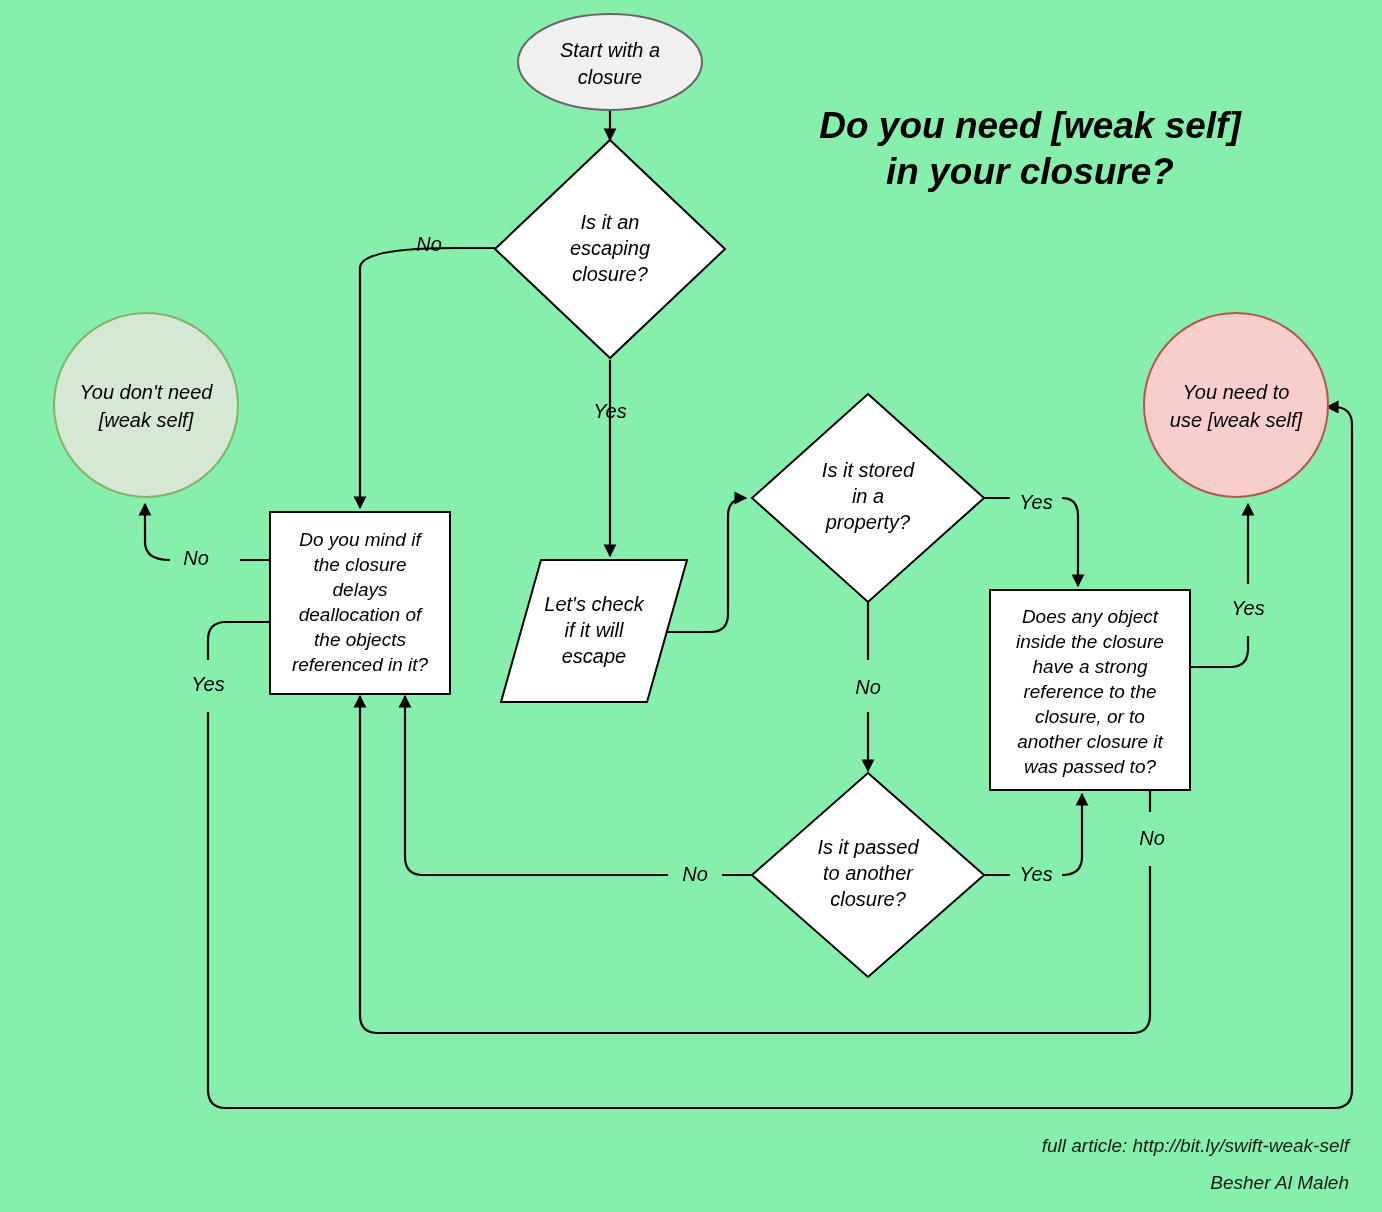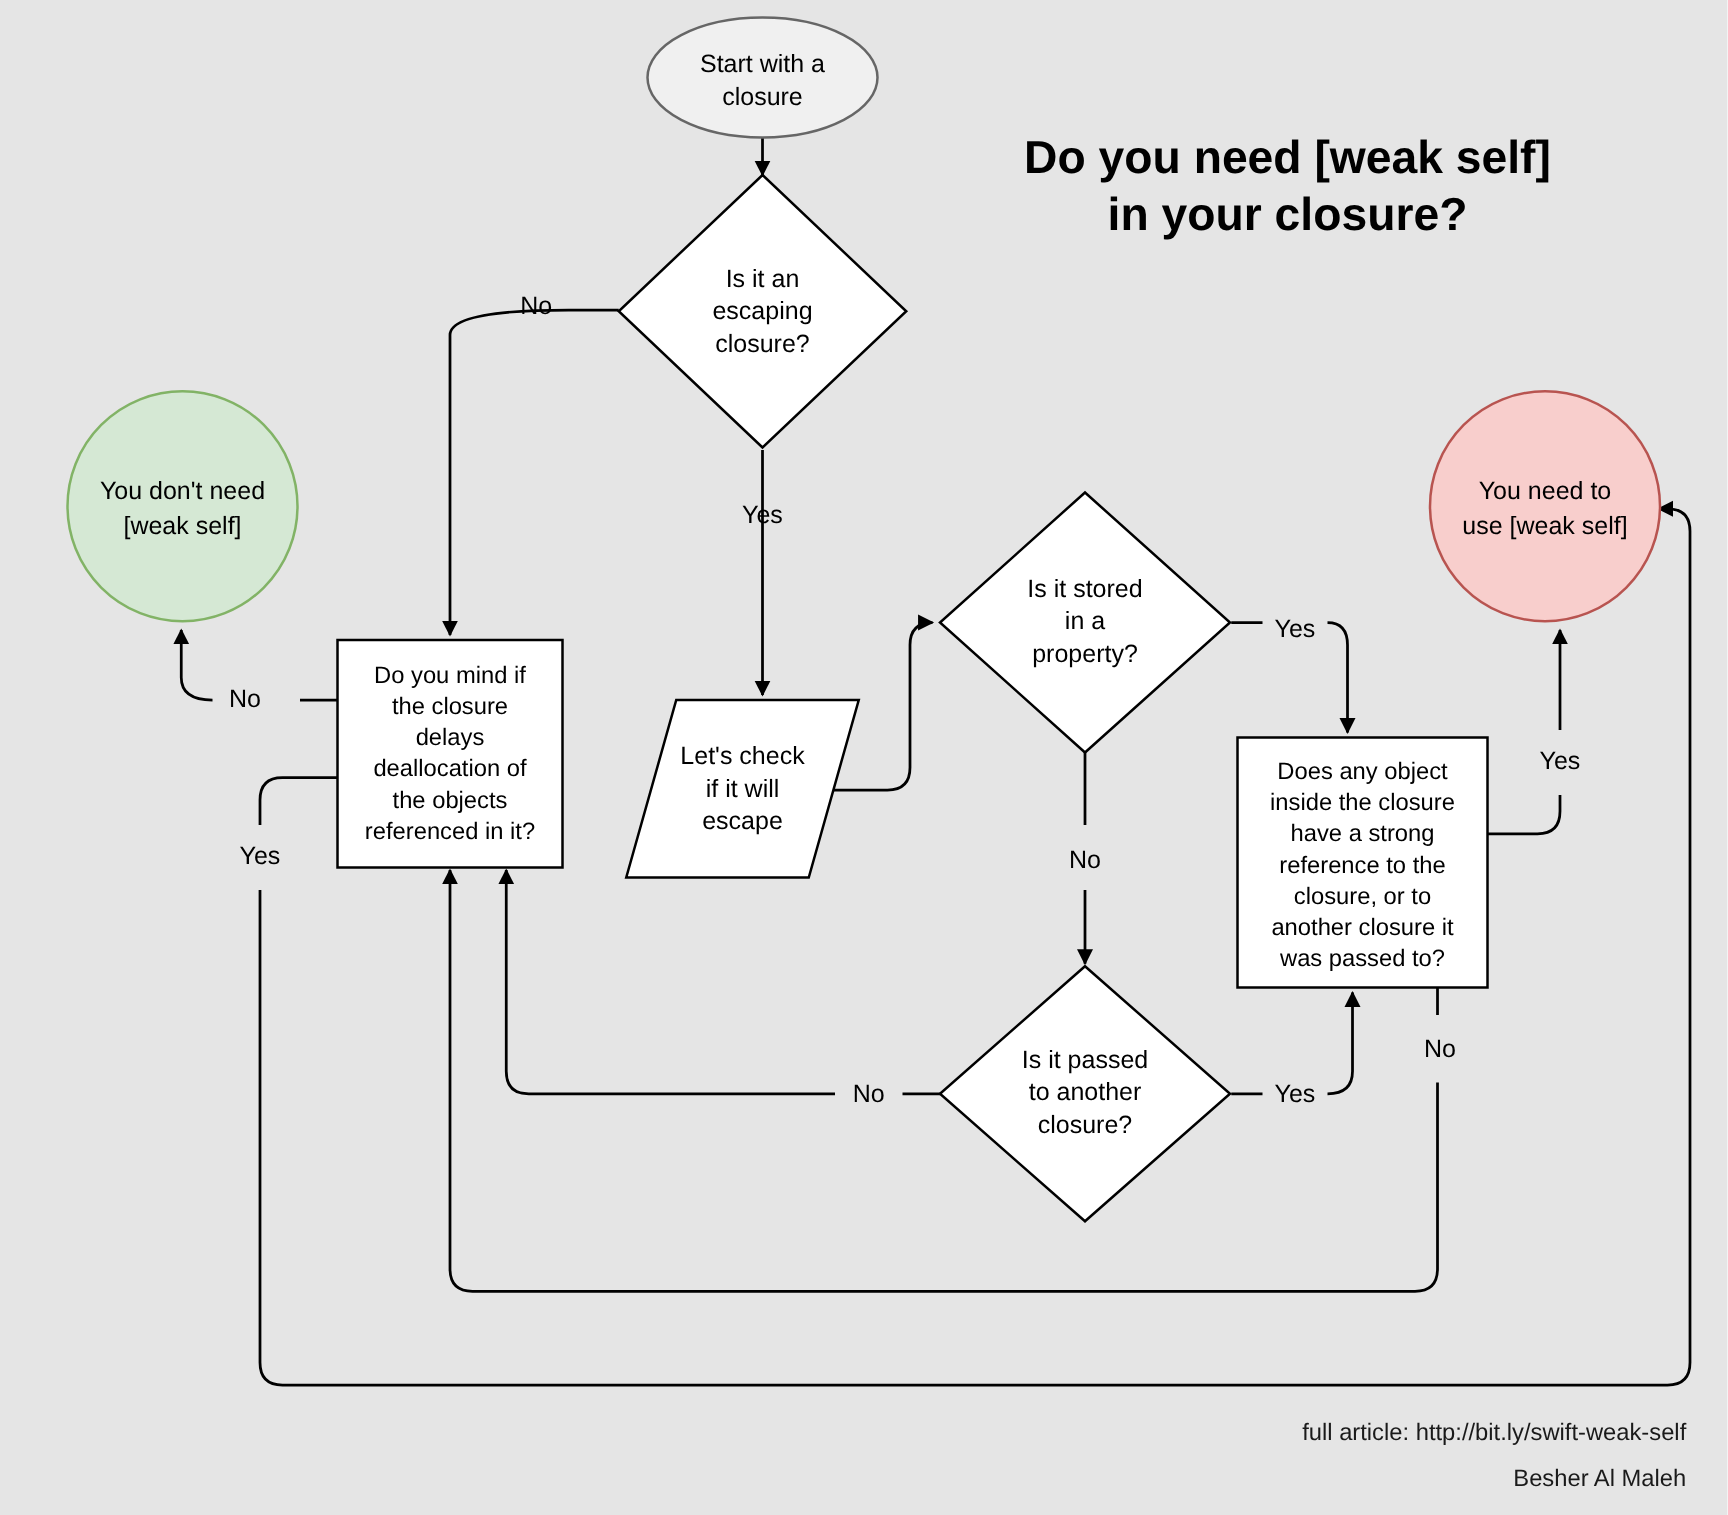--- a/index.html
+++ b/index.html
@@ -4,23 +4,24 @@
 <style>
   html, body {
     margin: 0;
     padding: 0;
     background: #ffffff;
   }
   #page {
     position: relative;
     width: 1382px;
     height: 1212px;
-    background: #e5e5e5;
+    background: #86efac;
     overflow: hidden;
     font-family: "Liberation Sans", sans-serif;
+    font-style: italic;
   }
   #flow-svg {
     position: absolute;
     left: 0;
     top: 0;
     width: 1382px;
     height: 1212px;
   }
   .node-shape {
     fill: #ffffff;

